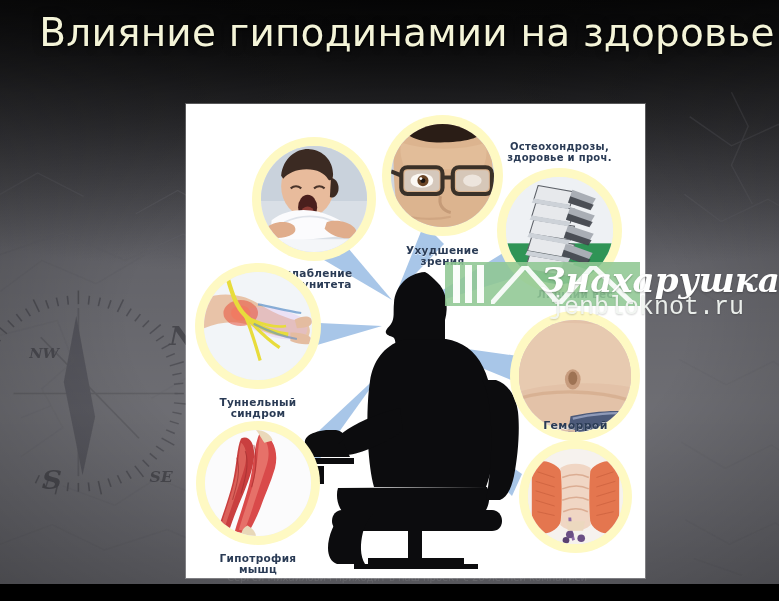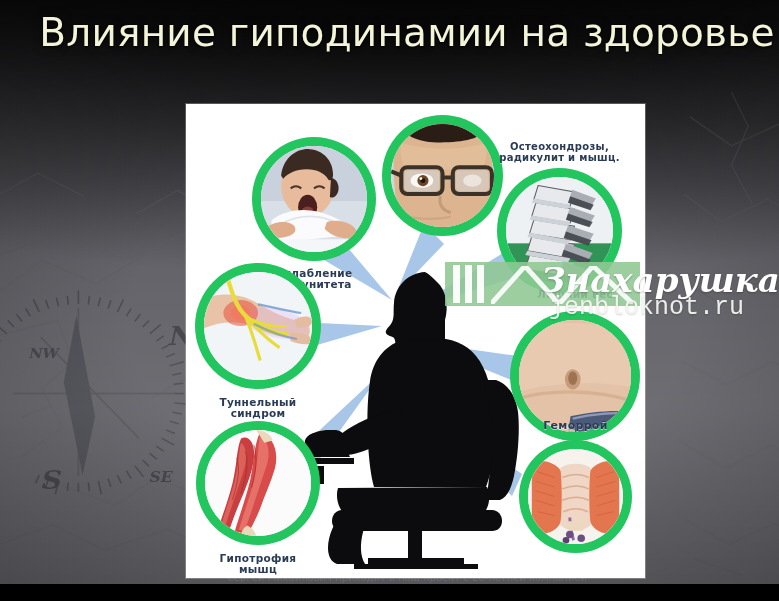--- a/index.html
+++ b/index.html
@@ -67,21 +67,21 @@
   .silhouette svg{width:100%;height:100%;display:block;}
 
   
   .tails{position:absolute;inset:0;}
   .tails svg{width:100%;height:100%;display:block;}
 
   
   .bubble{
     position:absolute;
     border-radius:50%;
-    background:#22c55e;
+    background:#fef9c3;
     box-sizing:border-box;
     z-index:3;
   }
   .bubble .photo{
     position:absolute;
     border-radius:50%;
     overflow:hidden;
     inset:9px;
     background:#e9eef4;
   }
@@ -502,20 +502,24 @@
             <circle cx="31" cy="55" r="5.4" fill="#6b4526"></circle>
             <circle cx="31" cy="55" r="2.4" fill="#1b1410"></circle>
             <circle cx="29" cy="53" r="1.4" fill="#fff"></circle>
             <ellipse cx="79" cy="55" rx="9" ry="6" fill="#f2ece6" opacity=".8"></ellipse>
 
             <path d="M48 70 C46 78 50 84 58 86" stroke="#c59b78" stroke-width="3" fill="none"></path>
             <path d="M0 86 C18 92 40 94 58 90" stroke="#c89d79" stroke-width="2" fill="none" opacity=".6"></path>
           </svg>
         </div>
       </div>
+      <div class="cap">
+        <span>Ухудшение</span><br>
+        <span>зрения</span>
+      </div>
     </div>
 
     <div class="bubble" id="b-spine">
       <div class="photo">
         <div class="art">
           <svg viewBox="0 0 100 100" preserveAspectRatio="xMidYMid slice">
             <rect width="100" height="100" fill="#eef1f4"></rect>
             <rect y="62" width="100" height="38" fill="#2f9456"></rect>
             <g fill="#e7e9ec" stroke="#5d6168" stroke-width="1">
               <path d="M30 8 l34 6 l-4 13 l-34 -6z"></path>
@@ -541,21 +545,21 @@
               <path d="M26 20 l34 6 l-2 4 l-34 -6z"></path>
               <path d="M24 36 l36 6 l-2 4 l-36 -6z"></path>
               <path d="M22 52 l38 7 l-2 4 l-38 -7z"></path>
               <path d="M20 69 l40 7 l-2 4 l-40 -7z"></path>
             </g>
           </svg>
         </div>
       </div>
       <div class="cap">
         <span>Остеохондрозы,</span><br>
-        <span>радикулит и мышц.</span>
+        <span>здоровье и проч.</span>
       </div>
     </div>
 
     <div class="bubble" id="b-weight">
       <div class="photo">
         <div class="art">
           <svg viewBox="0 0 100 100" preserveAspectRatio="xMidYMid slice">
             <rect width="100" height="100" fill="#e6dcd4"></rect>
             <path d="M0 0 H100 V84 C76 96 34 98 0 88 Z" fill="#e3c2a8"></path>
             <path d="M0 6 C30 0 72 2 100 10 L100 60 C70 54 28 56 0 64 Z" fill="#e8cbb2" opacity=".85"></path>

